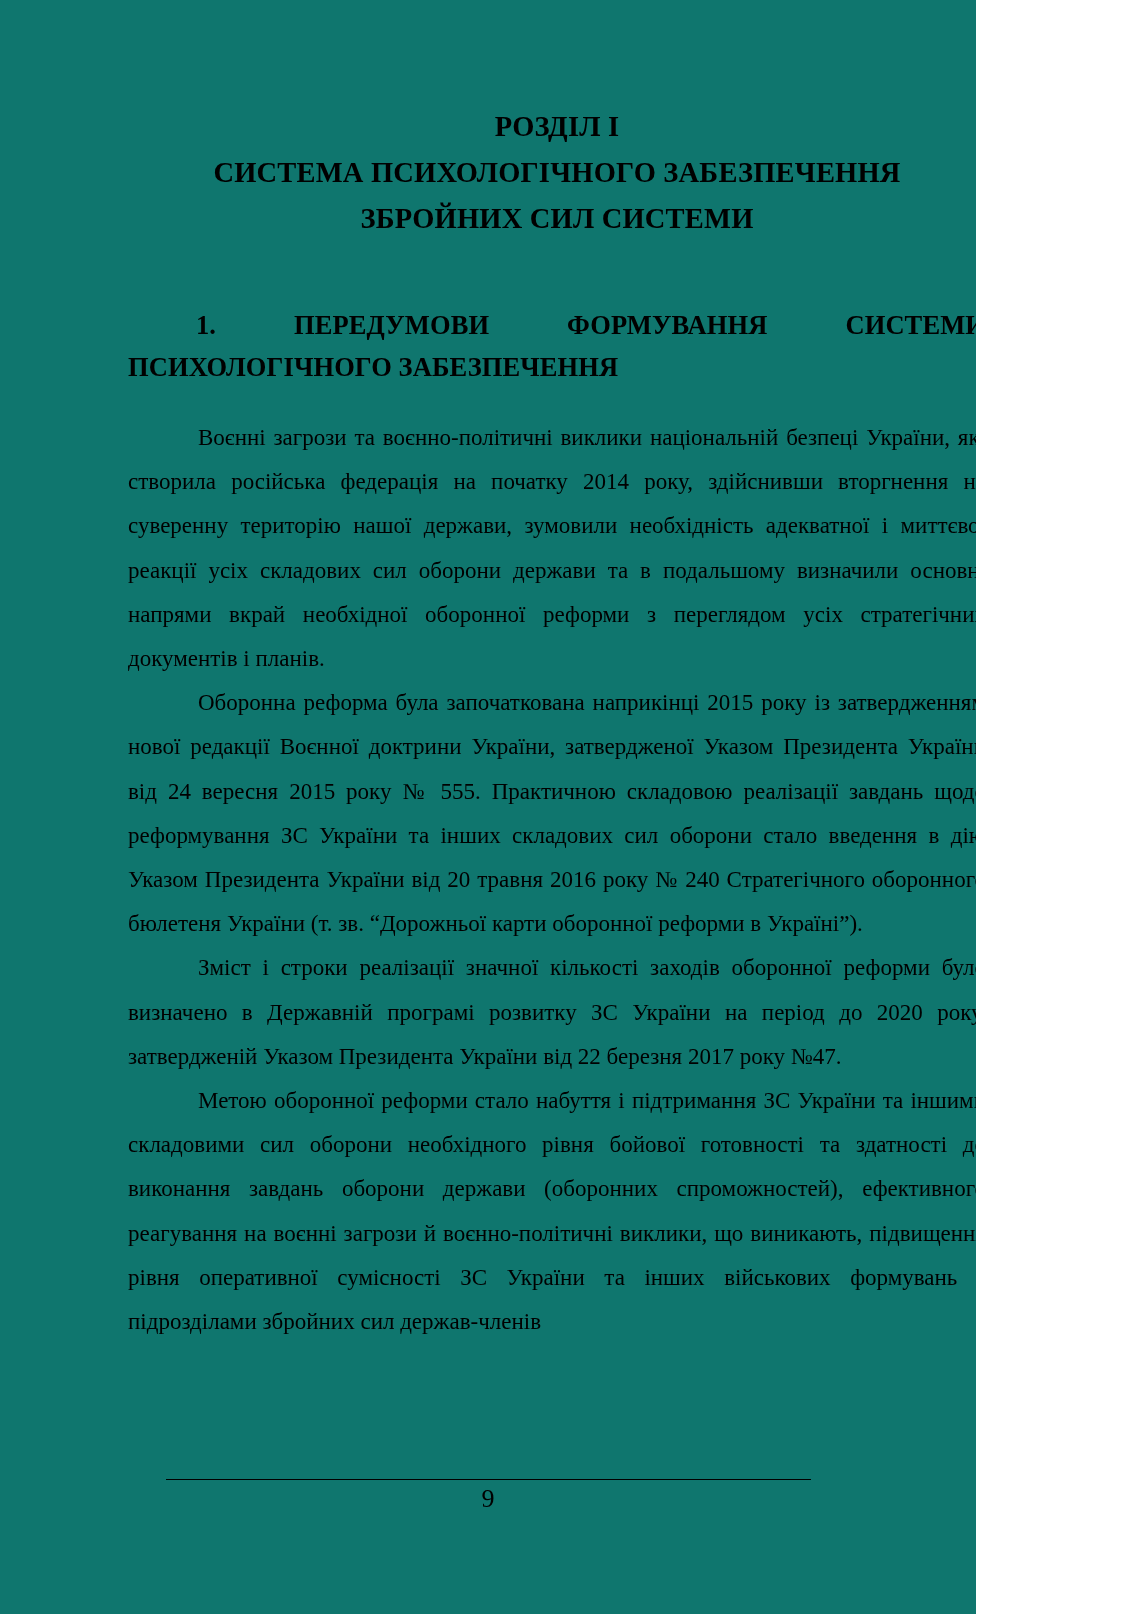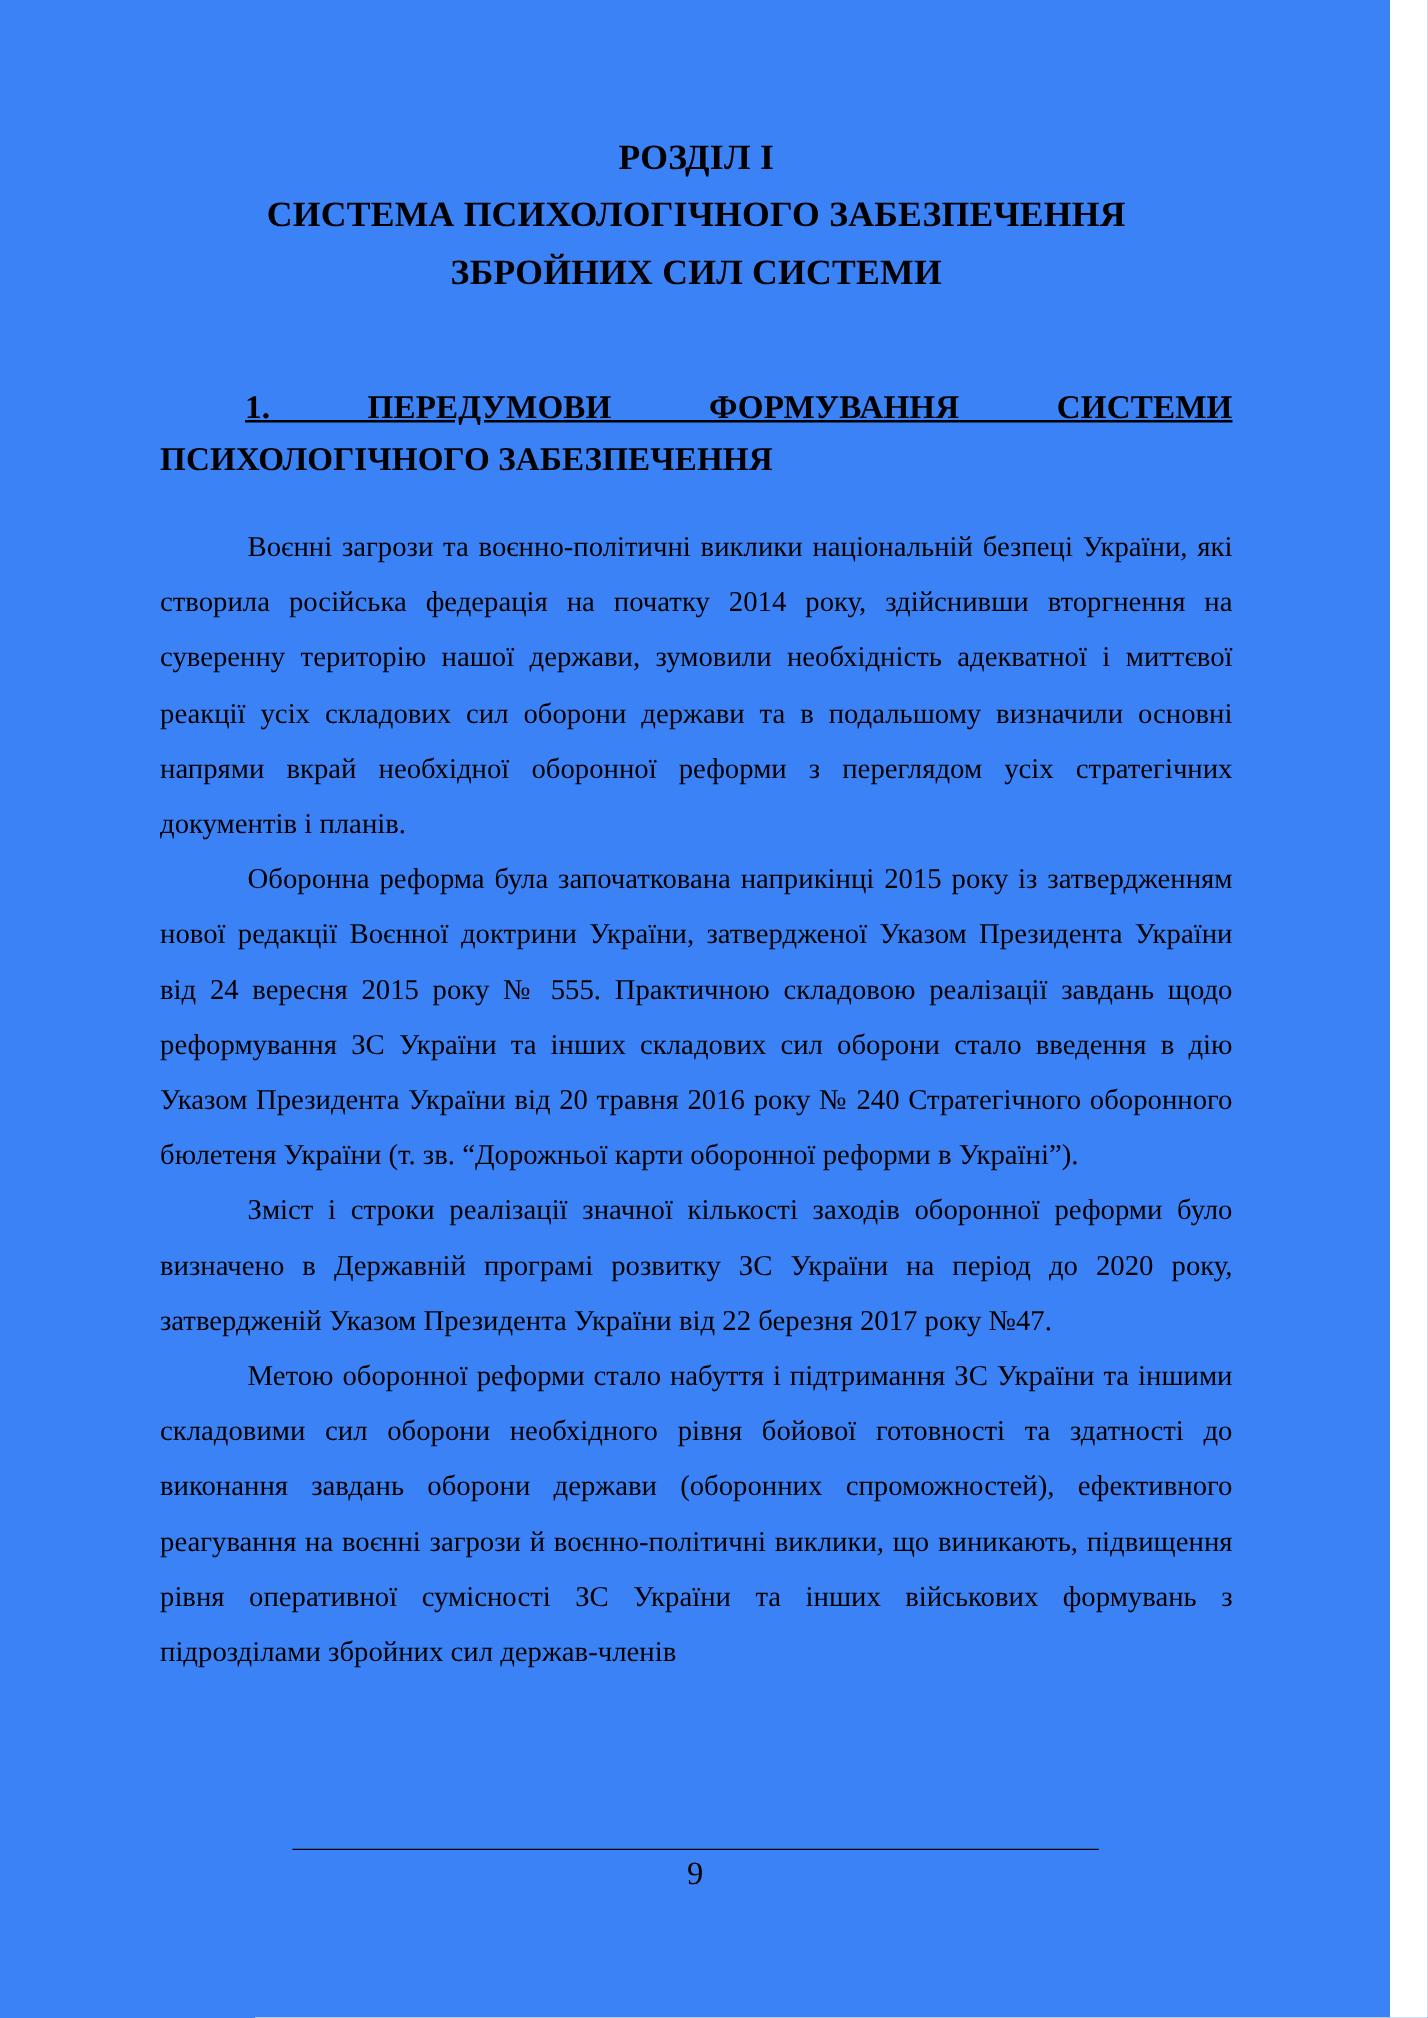--- a/index.html
+++ b/index.html
@@ -8,23 +8,23 @@
     background: #ffffff;
   }
 
   body {
     font-family: "Liberation Serif", "DejaVu Serif", serif;
     color: #000000;
   }
 
   .page {
     position: relative;
-    width: 1112px;
+    width: 976px;
     height: 1614px;
-    background: #3b82f6;
+    background: #0f766e;
     overflow: hidden;
     box-sizing: border-box;
   }
 
   
   .content {
     position: absolute;
     left: 128px;
     top: 0;
     width: 858px;   
@@ -54,21 +54,20 @@
     line-height: 42px;
     text-align: justify;
     text-align-last: left;
     letter-spacing: 0.1px;
   }
   .section-heading .sh-line1 {
     display: block;
     text-align: justify;
     text-align-last: justify;
     text-indent: 68px;
-    text-decoration: underline;
   }
   .section-heading .sh-line2 {
     display: block;
     text-align: center;
   }
 
   
   .body-text {
     padding-top: 28px;
   }

